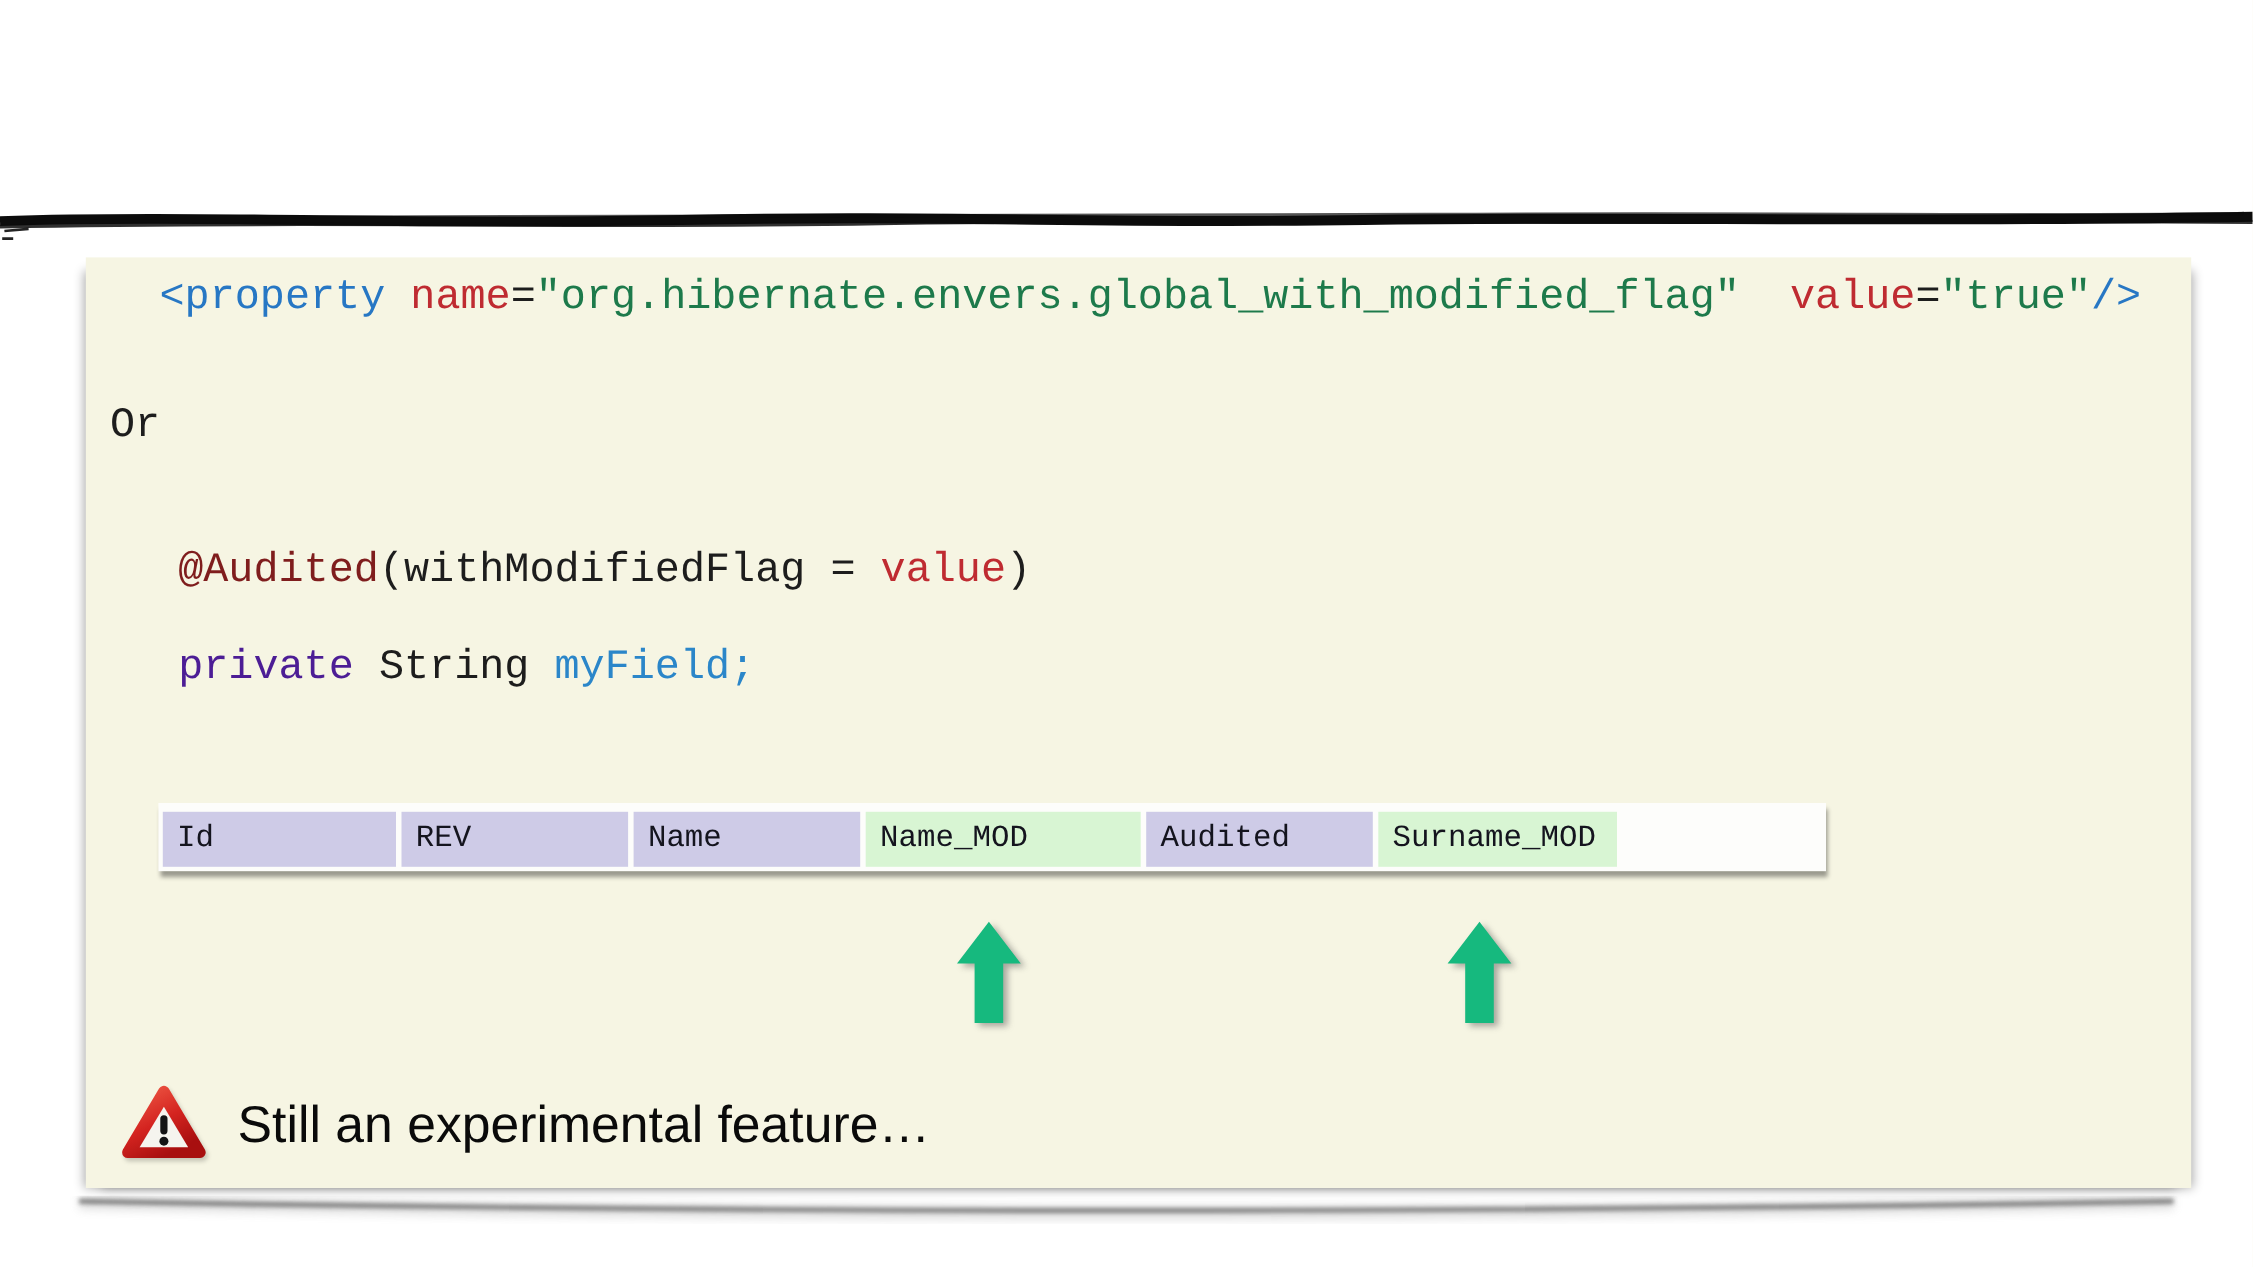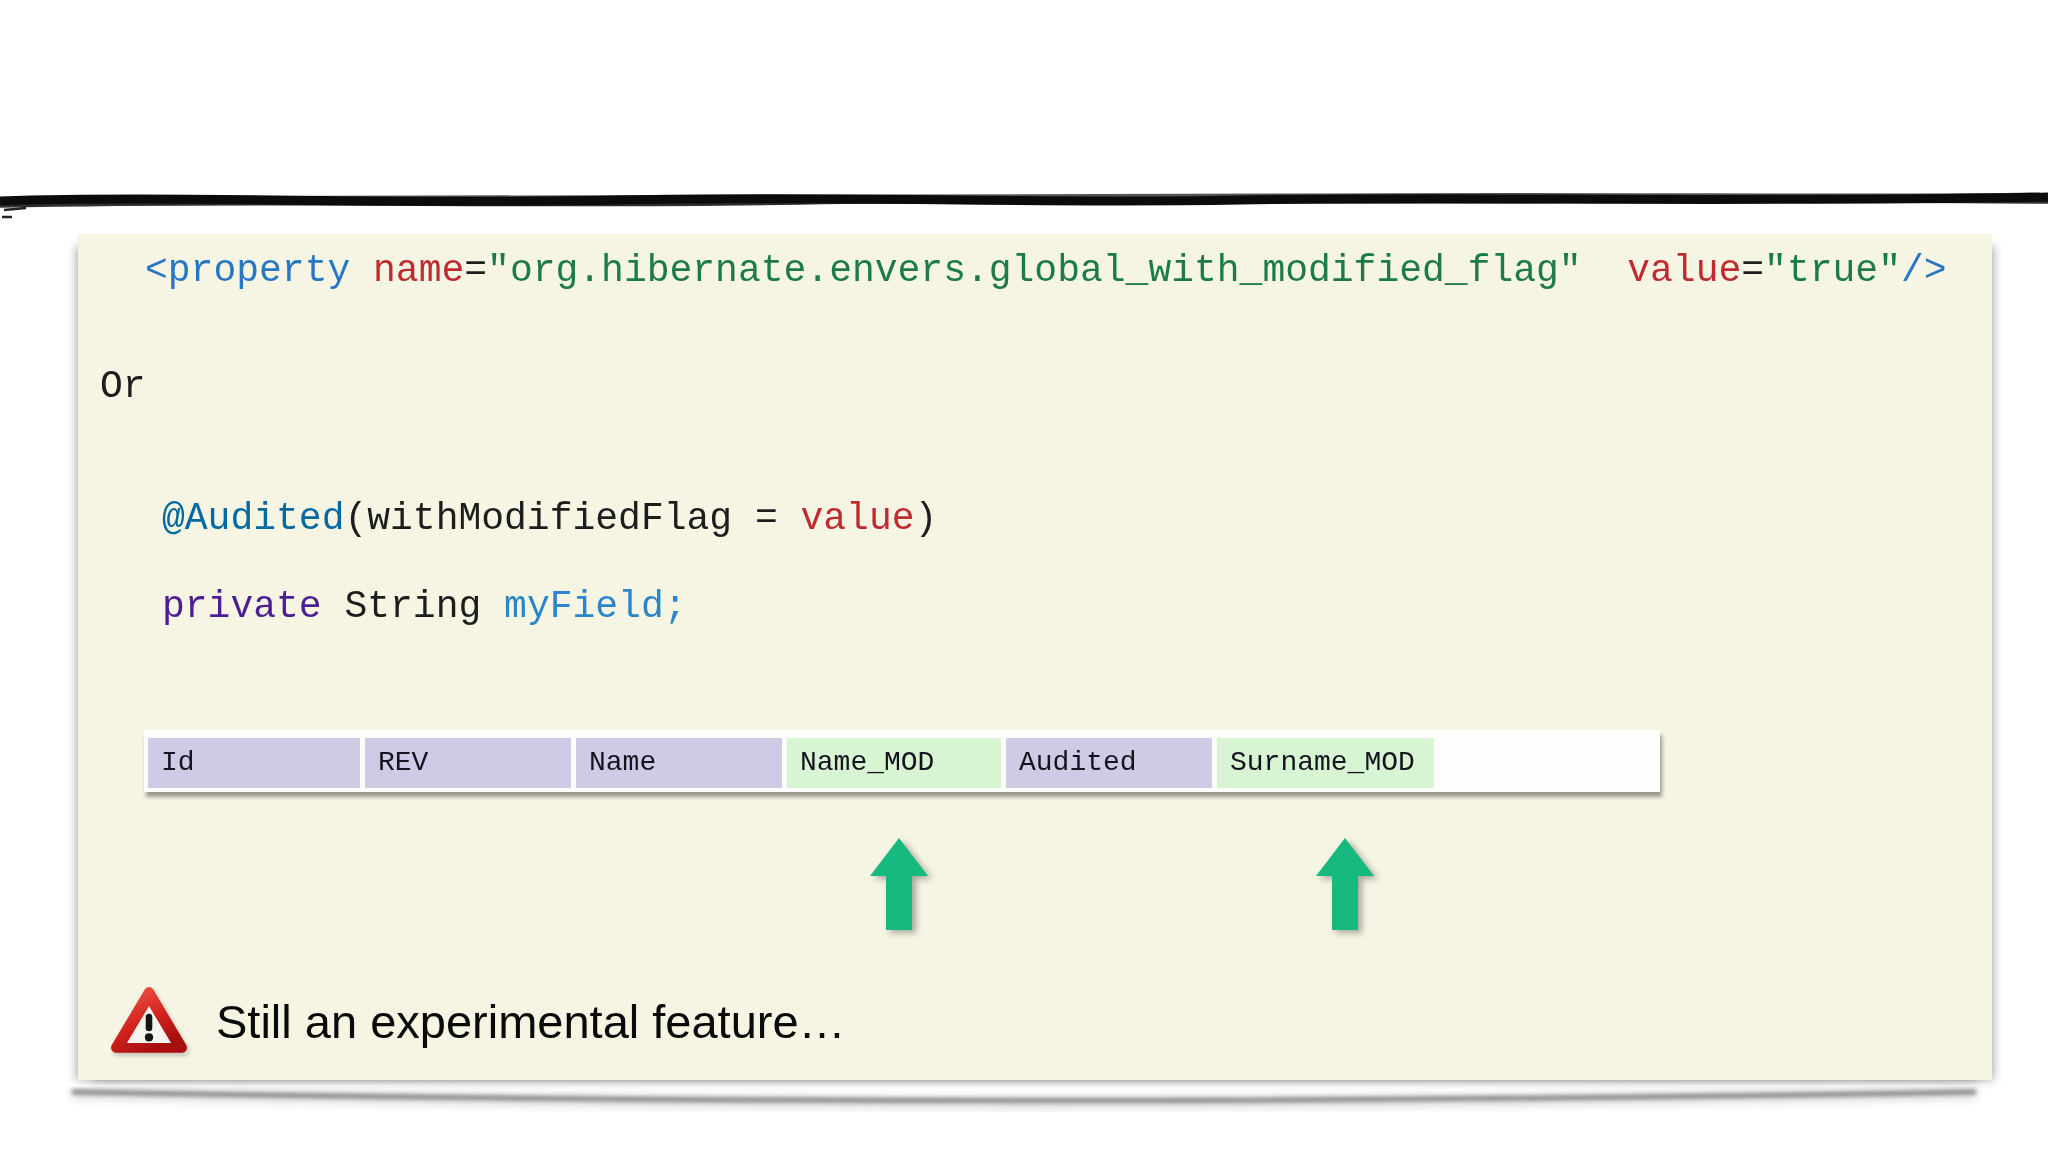--- a/index.html
+++ b/index.html
@@ -63,21 +63,21 @@
     background: var(--cell-bg, #cecbe7);
     color: var(--cell-text, #14141e);
     font-family:"Liberation Mono", monospace;
     font-size:28px; line-height:50px;
     padding-left:13px; overflow:hidden; white-space:pre;
   }
   .db-cell.mod { background: var(--cell-mod-bg, #d8f5d3); }
   .db-cell:nth-child(1){ width:212px; }
   .db-cell:nth-child(2){ width:206px; }
   .db-cell:nth-child(3){ width:206px; }
-  .db-cell:nth-child(4){ width:214px; }
+  .db-cell:nth-child(4){ width:250px; }
   .db-cell:nth-child(5){ width:206px; }
   .db-cell:nth-child(6){ width:217px; }
   .db-cell:nth-child(7){ flex:1; }
 
   
   .up-arrow {
     position:absolute; top:602px; width:62px; height:96px;
     filter: drop-shadow(4px 3px 3px rgba(70,70,70,.45));
   }
   .up-arrow polygon { fill: var(--arrow-green, #16b97e); }
@@ -108,21 +108,21 @@
     <path d="M30 14 C 500 9, 900 15, 1300 11 C 1600 9, 1900 13, 2040 10" stroke-width="3" opacity="0.7"></path>
     <path d="M4 26 l 22 -2 m -24 9 l 10 0" stroke-width="2.5" opacity="0.9"></path>
   </svg>
 
   <div class="panel">
 
     <div class="code line-xml"><span style="color: rgb(39, 119, 196);">&lt;property </span><span style="color: rgb(191, 43, 49);">name</span><span style="color: rgb(29, 29, 29);">=</span><span style="color: rgb(29, 122, 75);">"org.hibernate.envers.global_with_modified_flag"</span><span style="color: rgb(29, 29, 29);">  </span><span style="color: rgb(191, 43, 49);">value</span><span style="color: rgb(29, 29, 29);">=</span><span style="color: rgb(29, 122, 75);">"true"</span><span style="color: rgb(39, 119, 196);">/&gt;</span></div>
 
     <div class="code line-or">Or</div>
 
-    <div class="code line-audited"><span style="color: #0369a1;">@Audited</span><span style="color: rgb(29, 29, 29);">(withModifiedFlag = </span><span style="color: rgb(191, 43, 49);">value</span><span style="color: rgb(29, 29, 29);">)</span></div>
+    <div class="code line-audited"><span style="color: #7f1d1d;">@Audited</span><span style="color: rgb(29, 29, 29);">(withModifiedFlag = </span><span style="color: rgb(191, 43, 49);">value</span><span style="color: rgb(29, 29, 29);">)</span></div>
 
     <div class="code line-field"><span style="color: #4c1d95;">private</span><span style="color: rgb(29, 29, 29);"> String </span><span style="color: rgb(43, 134, 201);">myField;</span></div>
 
     <div class="db-table">
       <div class="db-row">
           <div class="db-cell">Id</div>
           <div class="db-cell">REV</div>
           <div class="db-cell">Name</div>
           <div class="db-cell mod">Name_MOD</div>
           <div class="db-cell">Audited</div>

